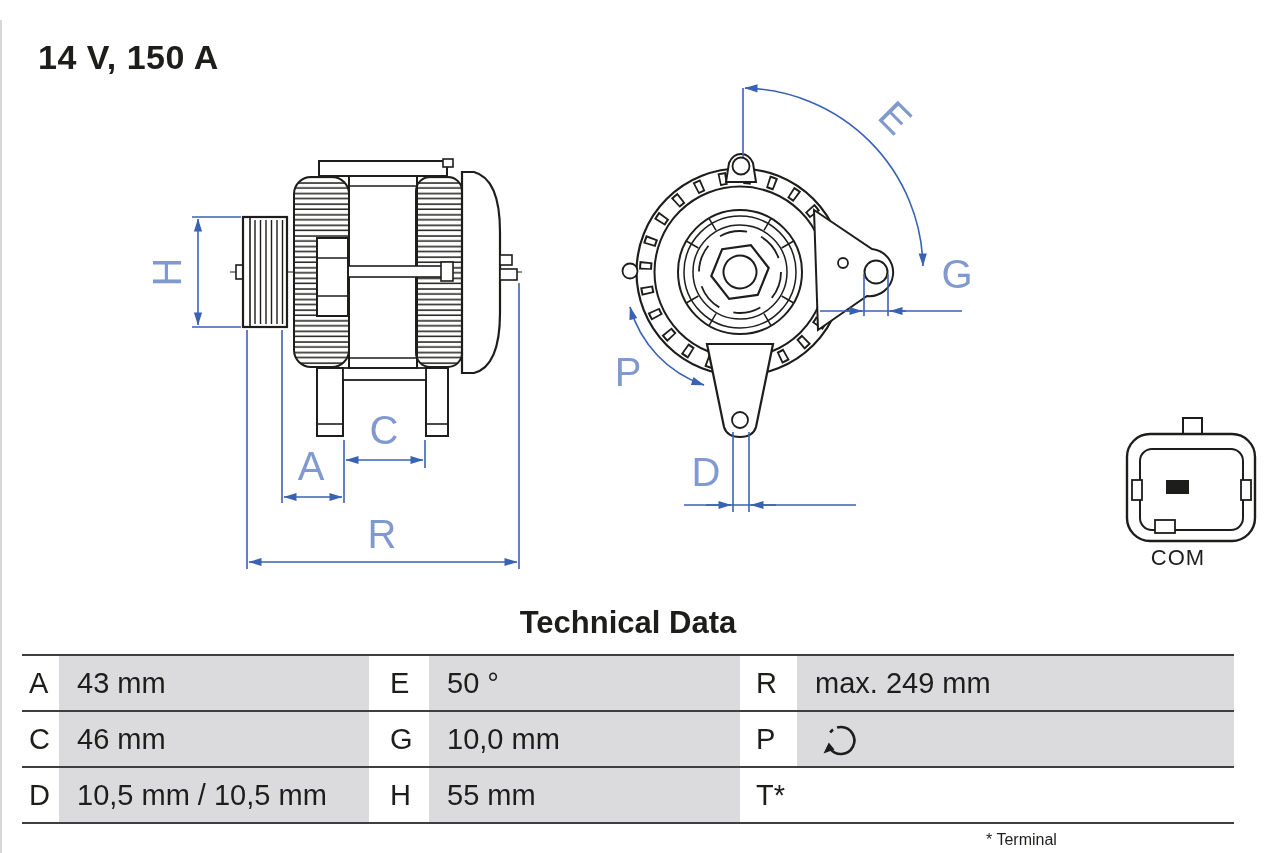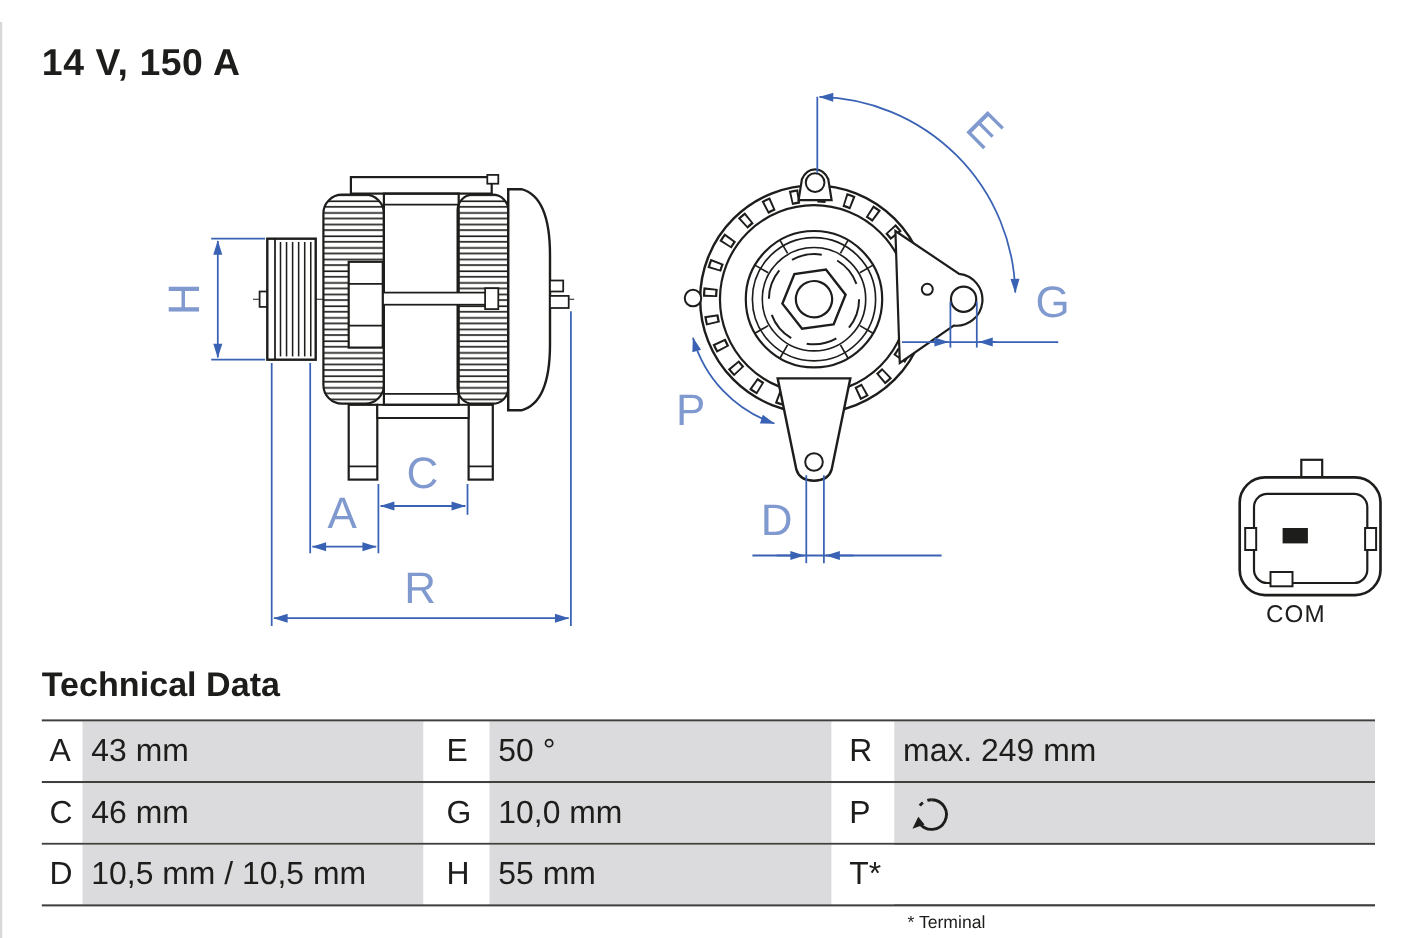--- a/index.html
+++ b/index.html
@@ -7,32 +7,32 @@
     position:relative;width:1280px;height:853px;background:#ffffff;overflow:hidden;
     font-family:"Liberation Sans",sans-serif;color:#1d1d1b;margin-top:20px;
   }
   #left-edge{position:absolute;left:0;top:0;width:2px;height:853px;background:#d8d8d8;}
   #title{
     position:absolute;left:38px;top:18px;font-size:34px;font-weight:600;
     letter-spacing:.5px;color:#1d1d1b;
   }
   #drawing{position:absolute;left:0;top:0;width:1280px;height:580px;}
   
-  #tech{position:absolute;left:38px;top:585px;width:1212px;}
+  #tech{position:absolute;left:22px;top:585px;width:1212px;text-align:center;}
   #tech-heading{font-size:31px;font-weight:700;color:#1d1d1b;margin:0 0 13px 0;}
   #tech-table{border-top:2px solid #3f3f3e;}
   .t-row{
     display:grid;grid-template-columns:37px 310px 60px 311px 57px 437px;
     height:54px;border-bottom:2px solid #3f3f3e;
   }
   .t-cell{display:flex;align-items:center;font-size:29px;color:#1d1d1b;}
   .t-key{background:#ffffff;padding-left:7px;}
   .t-key.k2{padding-left:21px;}
   .t-key.k3{padding-left:16px;}
-  .t-val{background:#dbdbdd;padding-left:8px;}
+  .t-val{background:#dbdbdd;padding-left:18px;}
   #footnote{font-size:16px;color:#1d1d1b;margin-top:7px;margin-left:787px;}
   
   .blk{stroke:#1d1d1b;fill:none;}
   .blkf{stroke:#1d1d1b;fill:#ffffff;}
   .dim{stroke:#3a62b4;fill:none;stroke-width:1.6;}
   .dimletter{fill:#8099cf;font-family:"Liberation Sans",sans-serif;font-size:40px;}
   .comtxt{fill:#1d1d1b;font-family:"Liberation Sans",sans-serif;font-size:22px;letter-spacing:1px;}
 </style>
 </head>
 <body>

